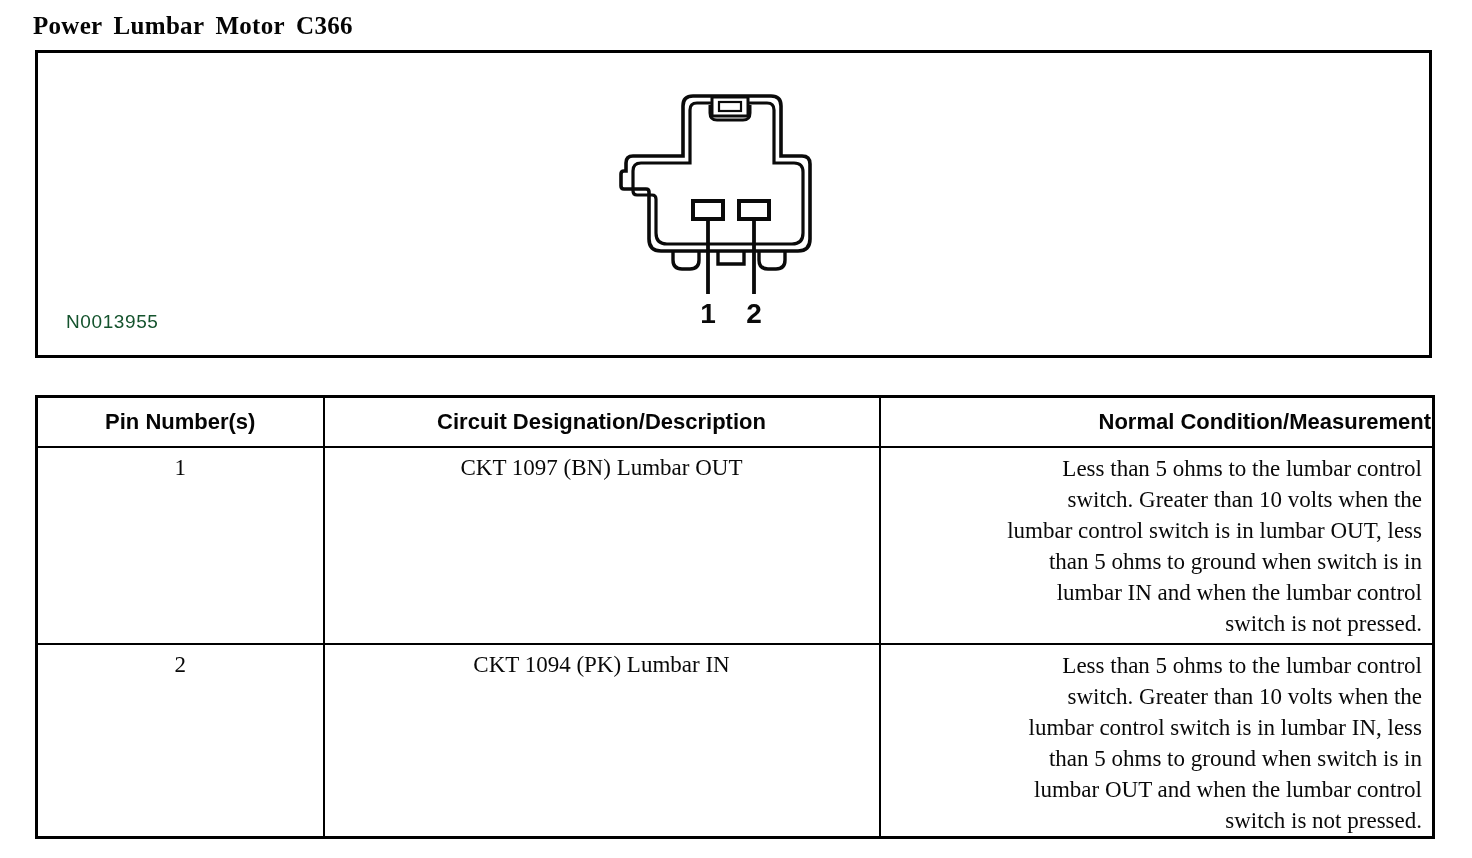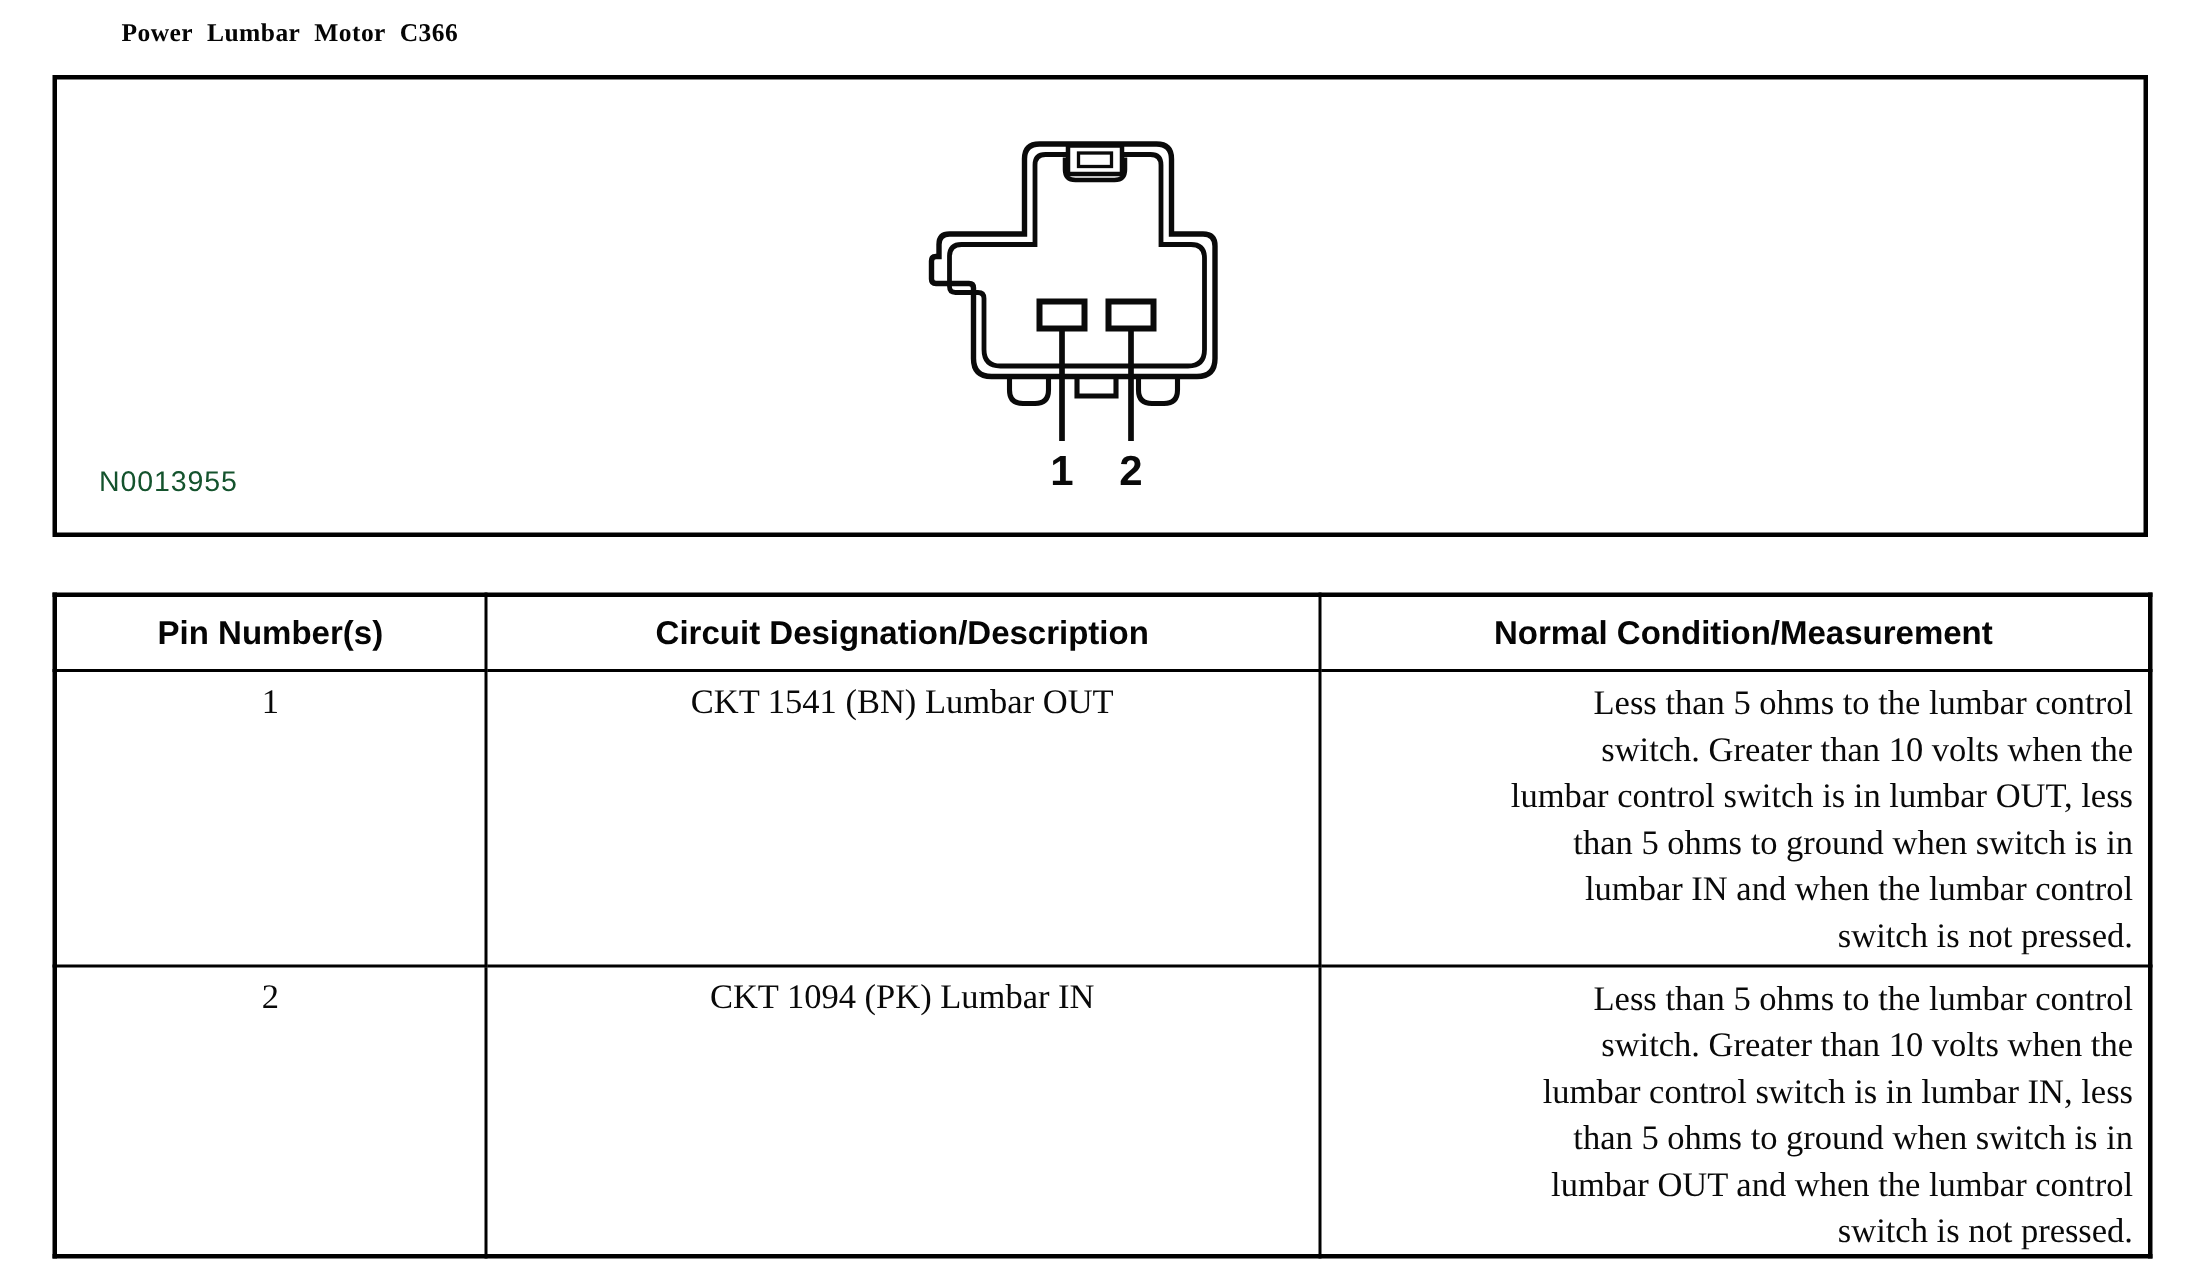--- a/index.html
+++ b/index.html
@@ -6,24 +6,23 @@
   body{
     position:relative;
     width:1472px;height:858px;
     font-family:"Liberation Serif",serif;
     color:#0b0b0b;
     overflow:hidden;
   }
   .doc-title{
     position:absolute;left:33px;top:12px;
     font-family:"Liberation Serif",serif;
-    font-size:17px;font-weight:bold;
+    font-size:25px;font-weight:bold;
     letter-spacing:0.3px;word-spacing:5px;
     color:#050505;
-    margin-left:48px;
   }
   .figure-box{
     position:absolute;left:35px;top:50px;
     width:1397px;height:308px;
     border:3px solid #000;
     box-sizing:border-box;
     background:#fff;
   }
   .connector-svg{
     position:absolute;left:548px;top:36px;
@@ -46,21 +45,21 @@
   }
   .pin-table th{
     height:50px;
     font-family:"Liberation Sans",sans-serif;
     font-size:22px;font-weight:bold;
     color:#050505;
     vertical-align:middle;
   }
   th.c1{width:287px;text-align:center;}
   th.c2{width:556px;text-align:center;margin-left:30px;}
-  th.c3{width:554px;text-align:center;padding-left:13px;}
+  th.c3{width:554px;text-align:right;padding-left:13px;}
   .pin-table td{
     vertical-align:top;
     font-family:"Liberation Serif",serif;
     font-size:23px;color:#090909;
   }
   tr.row-1 td{height:197px;}
   tr.row-2 td{height:194px;}
   td.pin-cell,td.circuit-cell{text-align:center;padding-top:7px;}
   td.cond-cell{
     padding:5px 10px 0 13px;
@@ -112,21 +111,21 @@
   <thead>
     <tr>
       <th class="c1">Pin Number(s)</th>
       <th class="c2">Circuit Designation/Description</th>
       <th class="c3">Normal Condition/Measurement</th>
     </tr>
   </thead>
   <tbody>
     <tr class="row-1">
       <td class="pin-cell">1</td>
-      <td class="circuit-cell">CKT 1541 (BN) Lumbar OUT</td>
+      <td class="circuit-cell">CKT 1097 (BN) Lumbar OUT</td>
       <td class="cond-cell">Less than 5 ohms to the lumbar control
 switch. Greater than 10 volts when the
 lumbar control switch is in lumbar OUT, less
 than 5 ohms to ground when switch is in
 lumbar IN and when the lumbar control
 switch is not pressed.</td>
     </tr>
     <tr class="row-2">
       <td class="pin-cell">2</td>
       <td class="circuit-cell">CKT 1094 (PK) Lumbar IN</td>

